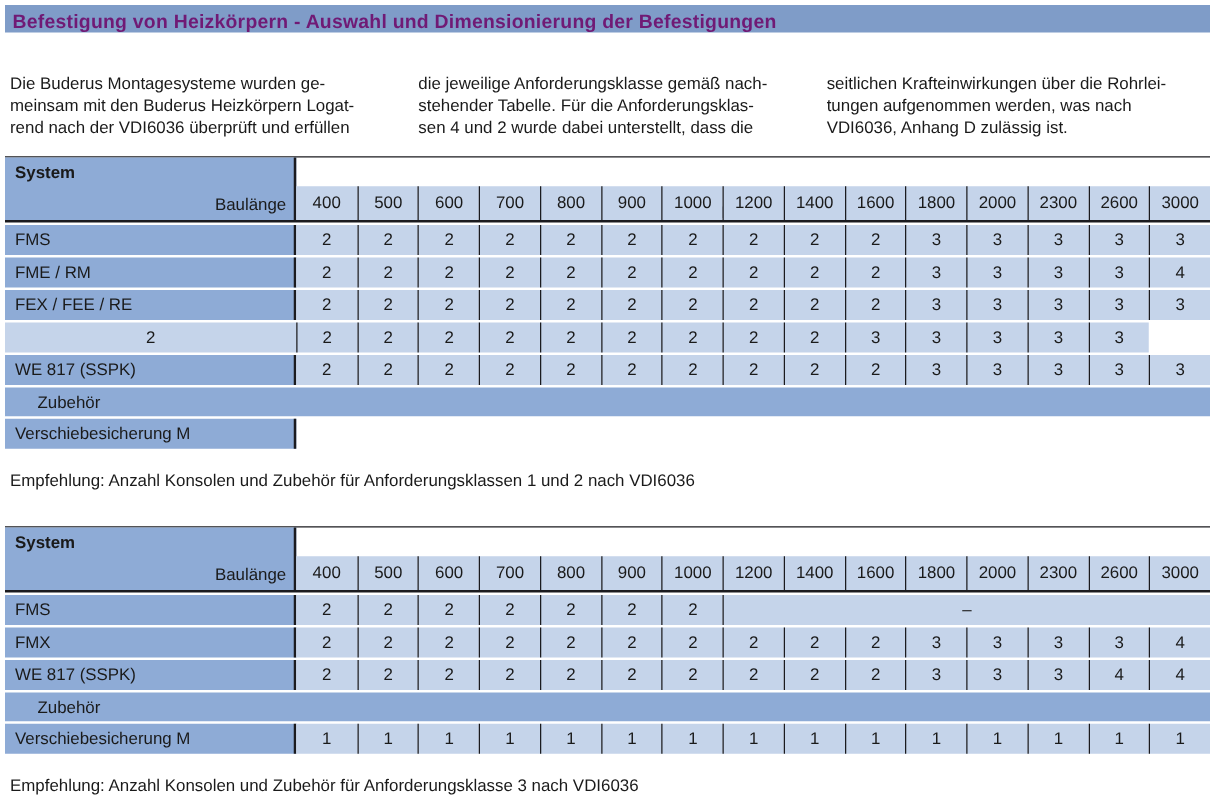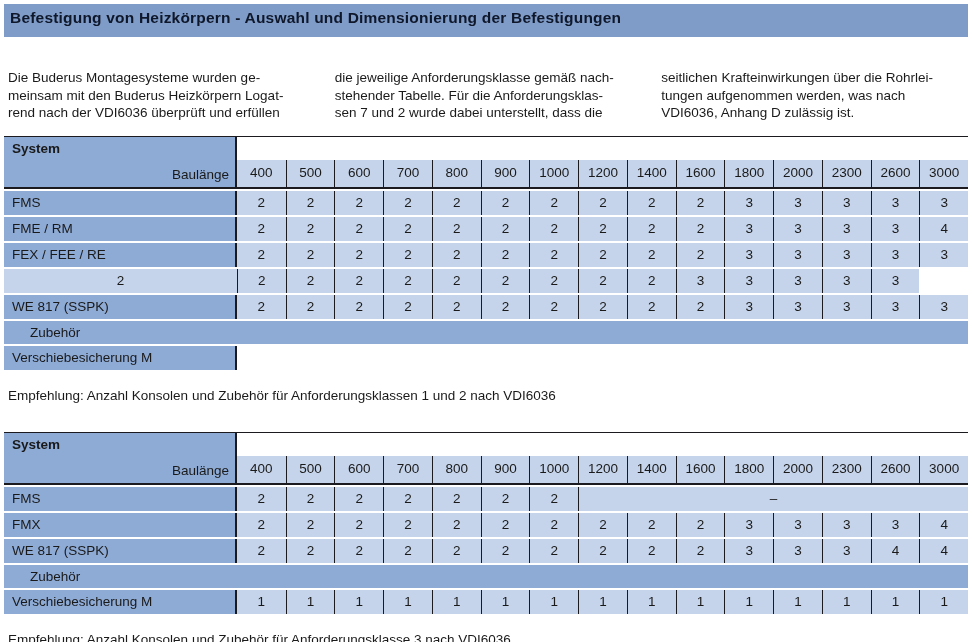--- a/index.html
+++ b/index.html
@@ -7,22 +7,22 @@
     --cell-medium:#8EABD6;
     --cell-light:#C5D4EA;
     --line-dark:#1b1b1f;
     --text:#1a1a1a;
     --page-bg:#ffffff;
   }
   *{box-sizing:border-box;margin:0;padding:0;}
   html,body{width:972px;height:642px;overflow:hidden;background:var(--page-bg);
     font-family:"Liberation Sans",sans-serif;color:var(--text);}
   .titlebar{
-    margin:4px 4px 0 4px;height:33px;background:var(--title-bar);
-    color:#0f172a;font-weight:bold;font-size:15.5px;line-height:27px;
+    margin:4px 4px 0 4px;height:22px;background:var(--title-bar);
+    color:#701a75;font-weight:bold;font-size:15.5px;line-height:27px;
     padding-left:6px;letter-spacing:.2px;white-space:nowrap;overflow:hidden;
   }
   .intro{display:flex;gap:26px;margin:32px 10px 0 8px;}
   .intro-col{flex:1;font-size:13.5px;line-height:17.5px;white-space:pre-line;}
   .tbl{margin:14px 4px 0 4px;}
   .tbl.second{margin-top:29px;}
   .t-header{
     display:grid;grid-template-columns:233px repeat(15,1fr);
     grid-template-rows:23px 27px;
     border-top:1px solid var(--line-dark);
@@ -68,21 +68,21 @@
 <body>
 
 <div class="titlebar">Befestigung von Heizkörpern - Auswahl und Dimensionierung der Befestigungen</div>
 
 <div class="intro">
   <div class="intro-col">Die Buderus Montagesysteme wurden ge-
 meinsam mit den Buderus Heizkörpern Logat-
 rend nach der VDI6036 überprüft und erfüllen</div>
   <div class="intro-col">die jeweilige Anforderungsklasse gemäß nach-
 stehender Tabelle. Für die Anforderungsklas-
-sen 7 und 2 wurde dabei unterstellt, dass die</div>
+sen 4 und 2 wurde dabei unterstellt, dass die</div>
   <div class="intro-col">seitlichen Krafteinwirkungen über die Rohrlei-
 tungen aufgenommen werden, was nach
 VDI6036, Anhang D zulässig ist.</div>
 </div>
 
 <div class="tbl">
     <div class="t-header">
       <div class="t-syscell">
         <div class="t-sys">System</div>
         <div class="t-bau">Baulänge</div>

